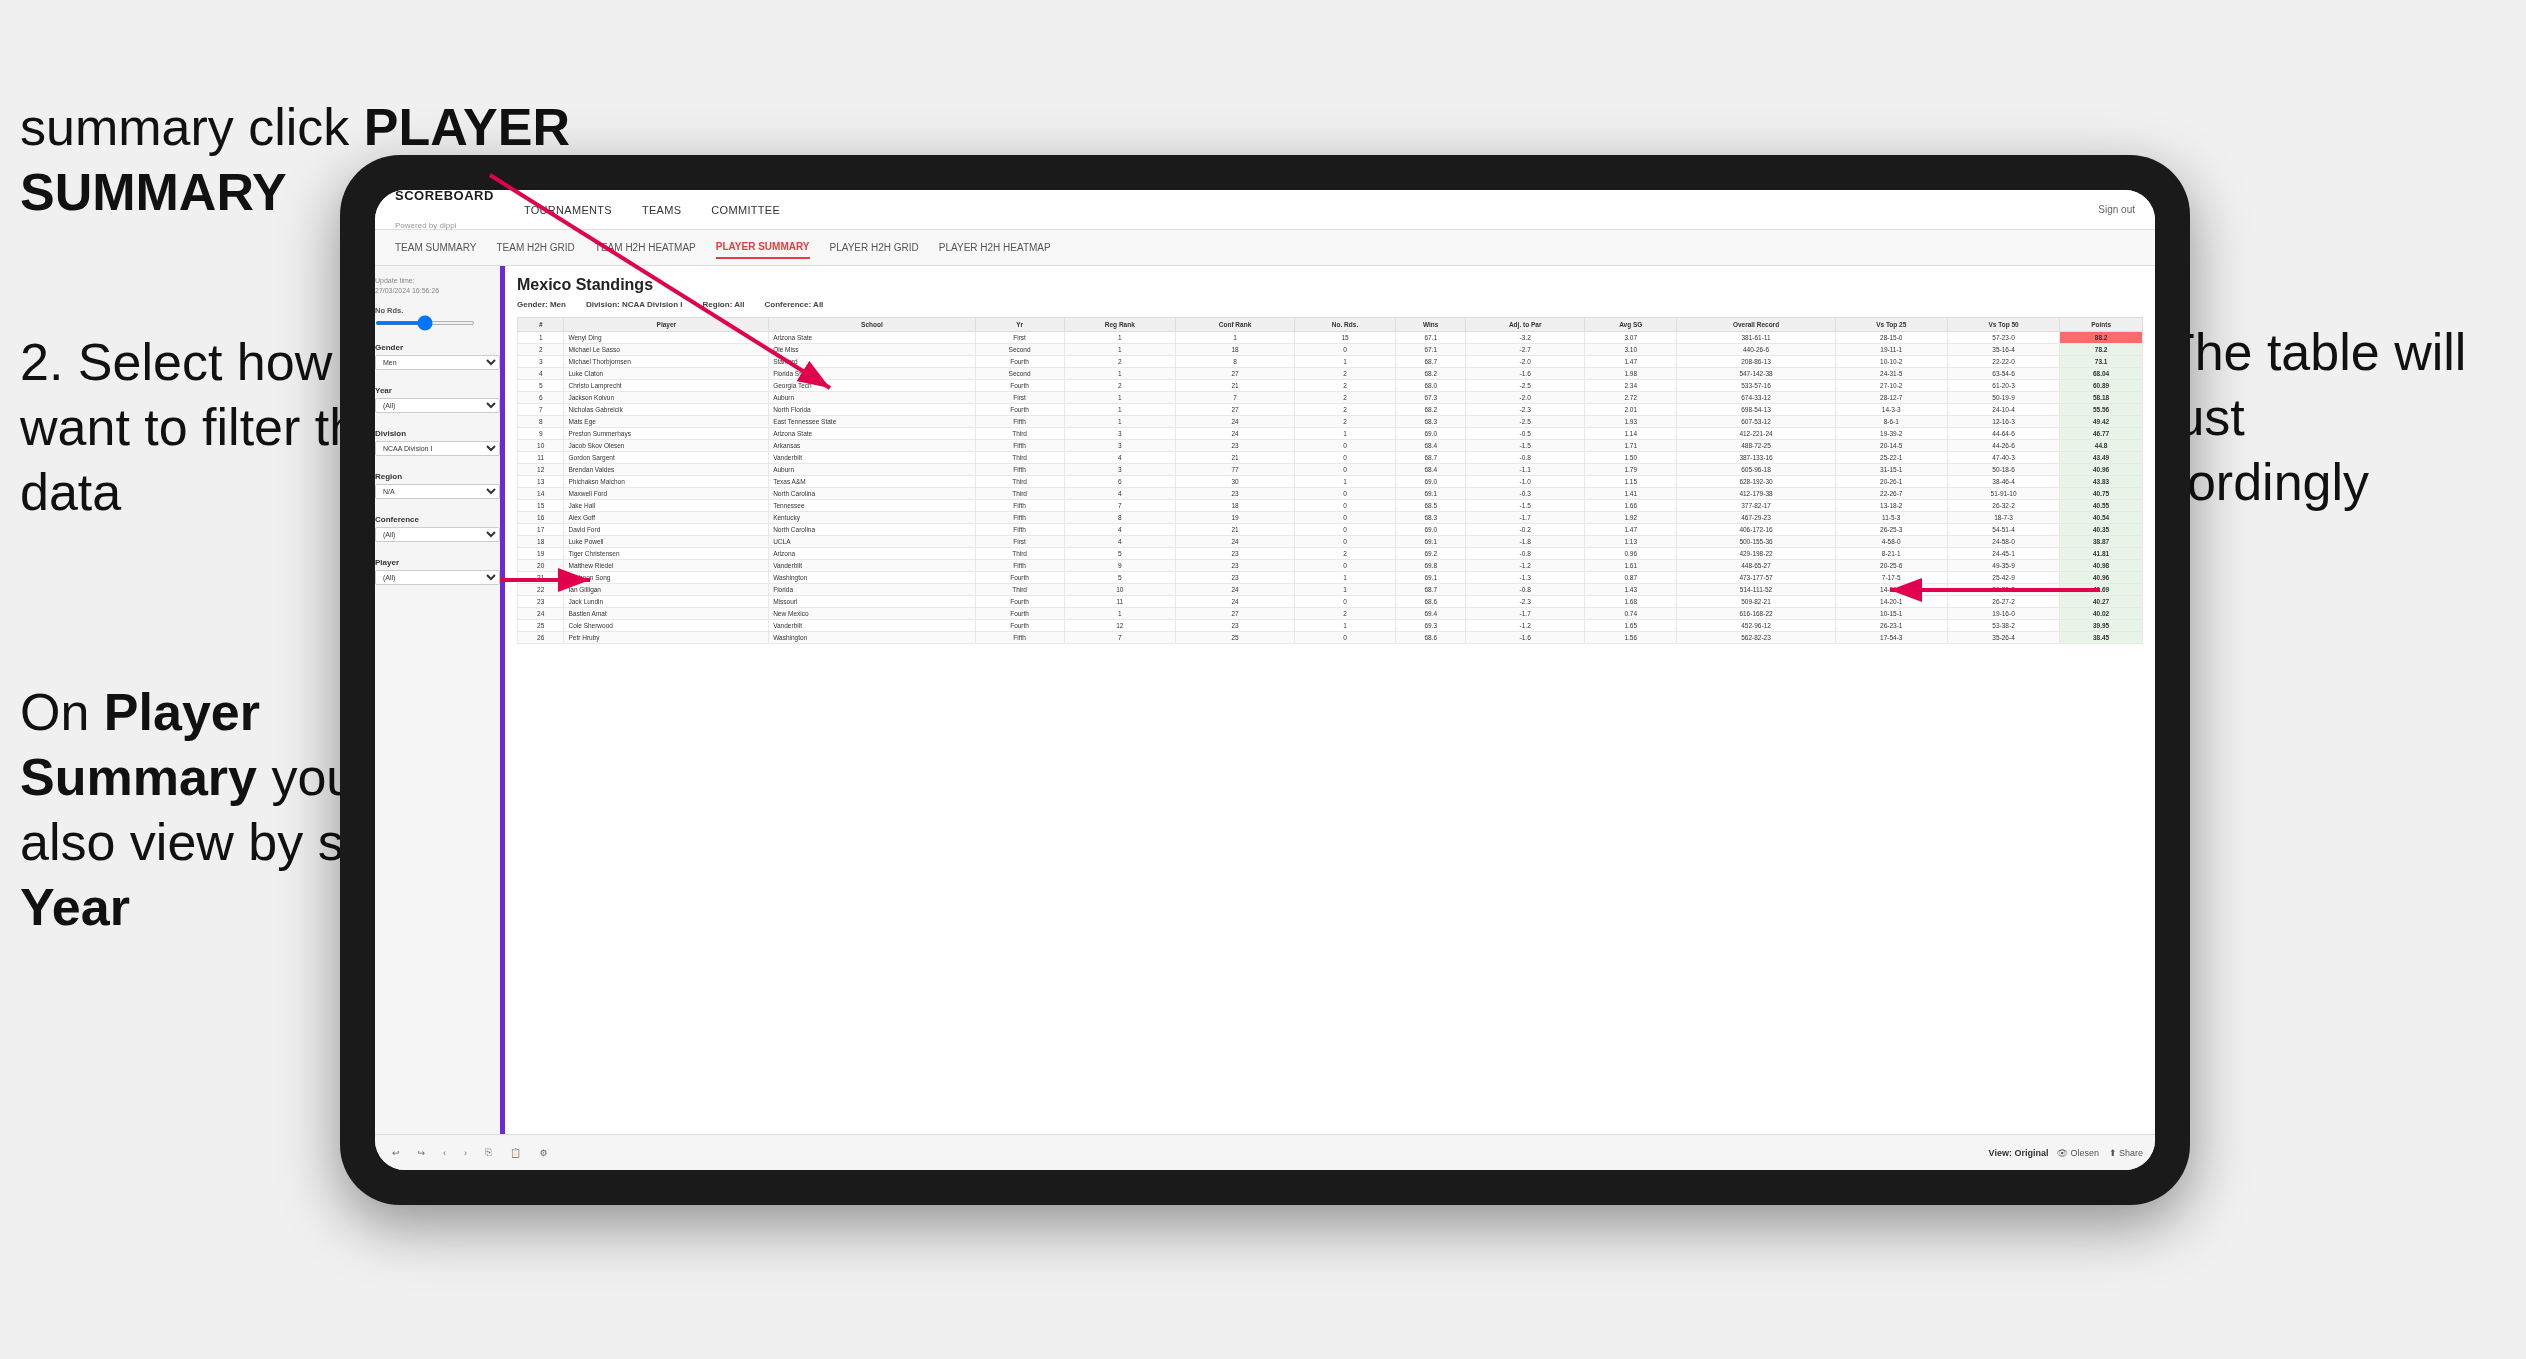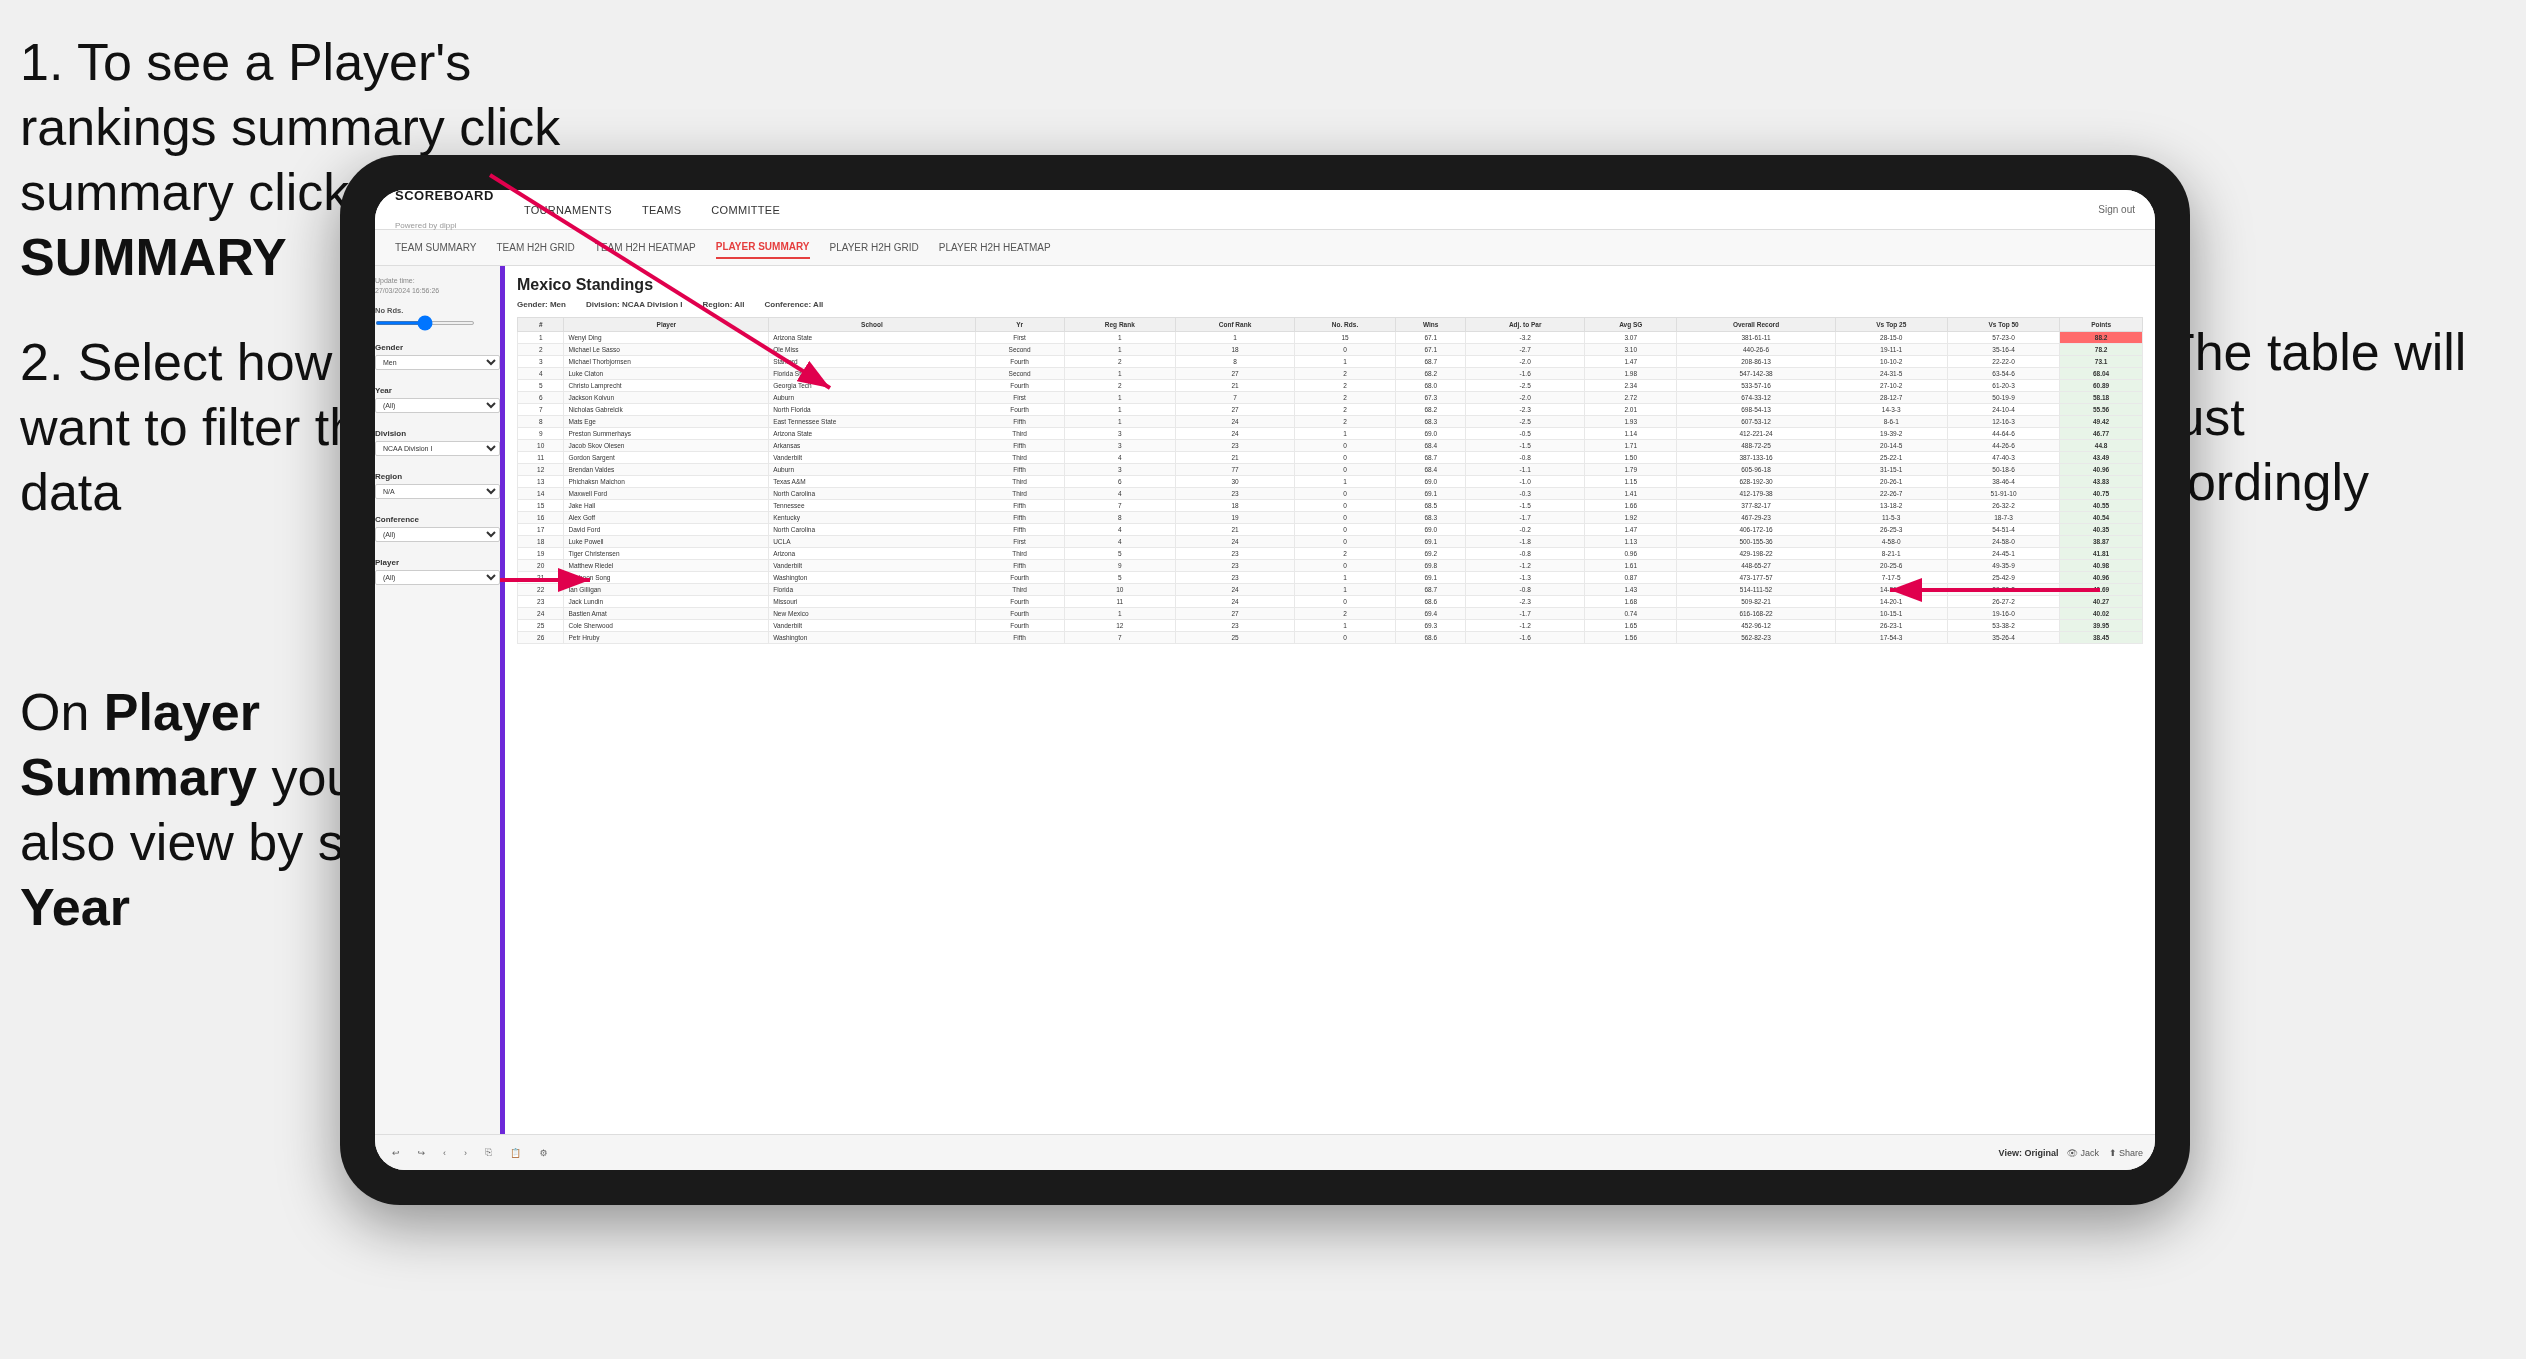--- a/index.html
+++ b/index.html
@@ -311,21 +311,21 @@
       left: 0;
       width: 2526px;
       height: 1359px;
       pointer-events: none;
     }
   </style>
 </head>
 <body>
 
 <div class="instruction-1">
-  <span>1. To see a Player's rankings summary click </span><br>
+  <br>
   summary click <strong>PLAYER SUMMARY</strong>
 </div>
 
 <div class="instruction-2">
   <span>2. Select how you want to filter the data</span>
 </div>
 
 <div class="instruction-bottom">
   <span>On </span><strong>Player Summary</strong><span> you can also view by school </span><strong>Year</strong>
 </div>
@@ -859,21 +859,21 @@
     <div class="bottom-toolbar">
       <span class="toolbar-btn">↩</span>
       <span class="toolbar-btn">↪</span>
       <span class="toolbar-btn">‹</span>
       <span class="toolbar-btn">›</span>
       <span class="toolbar-btn">⎘</span>
       <span class="toolbar-btn">📋</span>
       <span class="toolbar-btn">⚙</span>
       <div class="view-label">View: Original</div>
       <div class="toolbar-right">
-        <span class="toolbar-icon">👁 <span>Jack</span></span>
+        <span class="toolbar-icon">👁 <span>Olesen</span></span>
         <span class="toolbar-icon">⬆ <span>Share</span></span>
       </div>
     </div>
 
   </div>
 </div>
 
 <svg class="arrows-svg" xmlns="http://www.w3.org/2000/svg">
 
   <defs>

